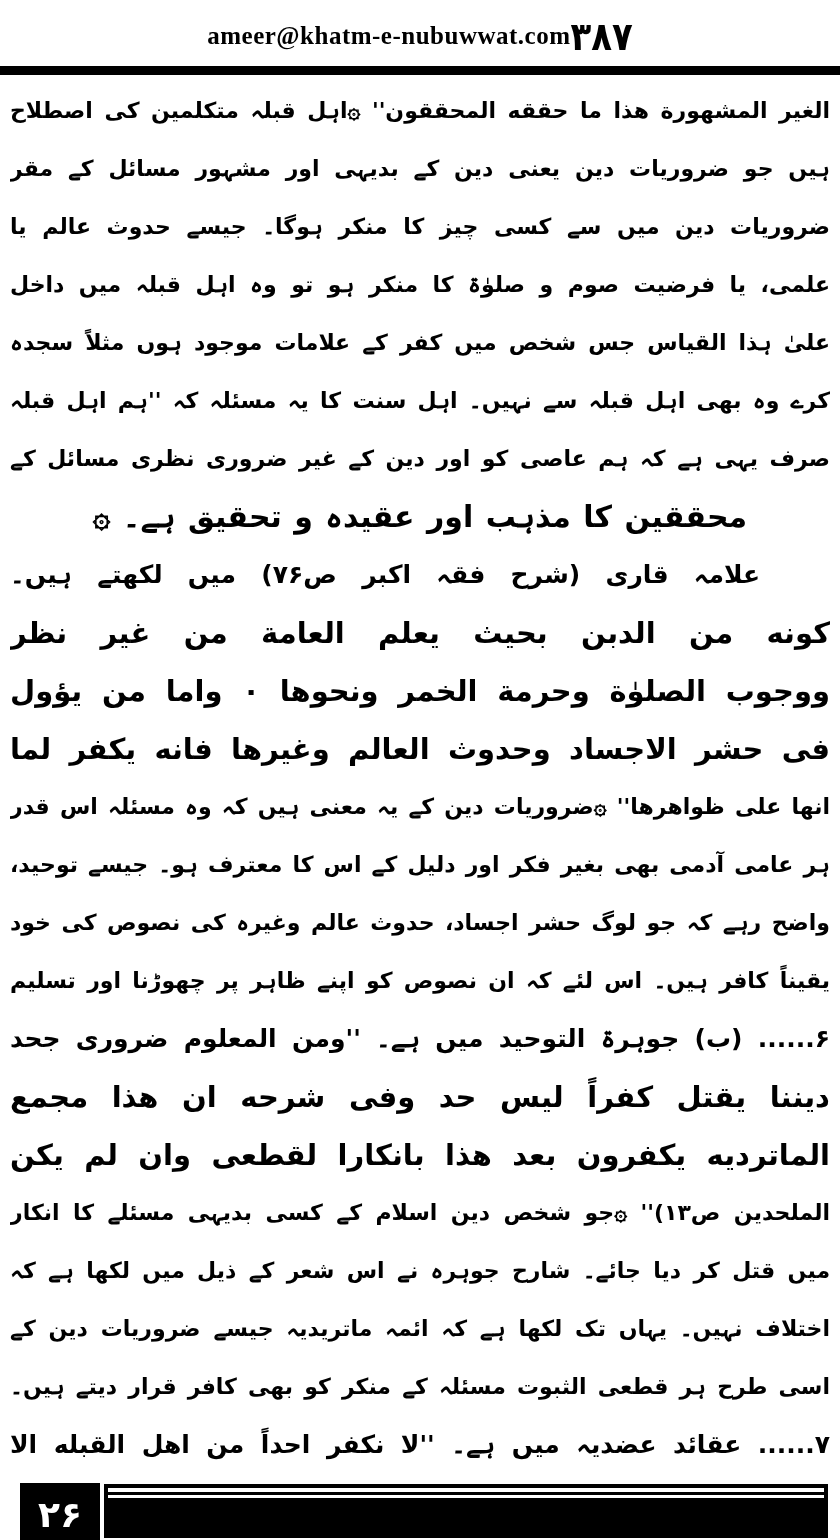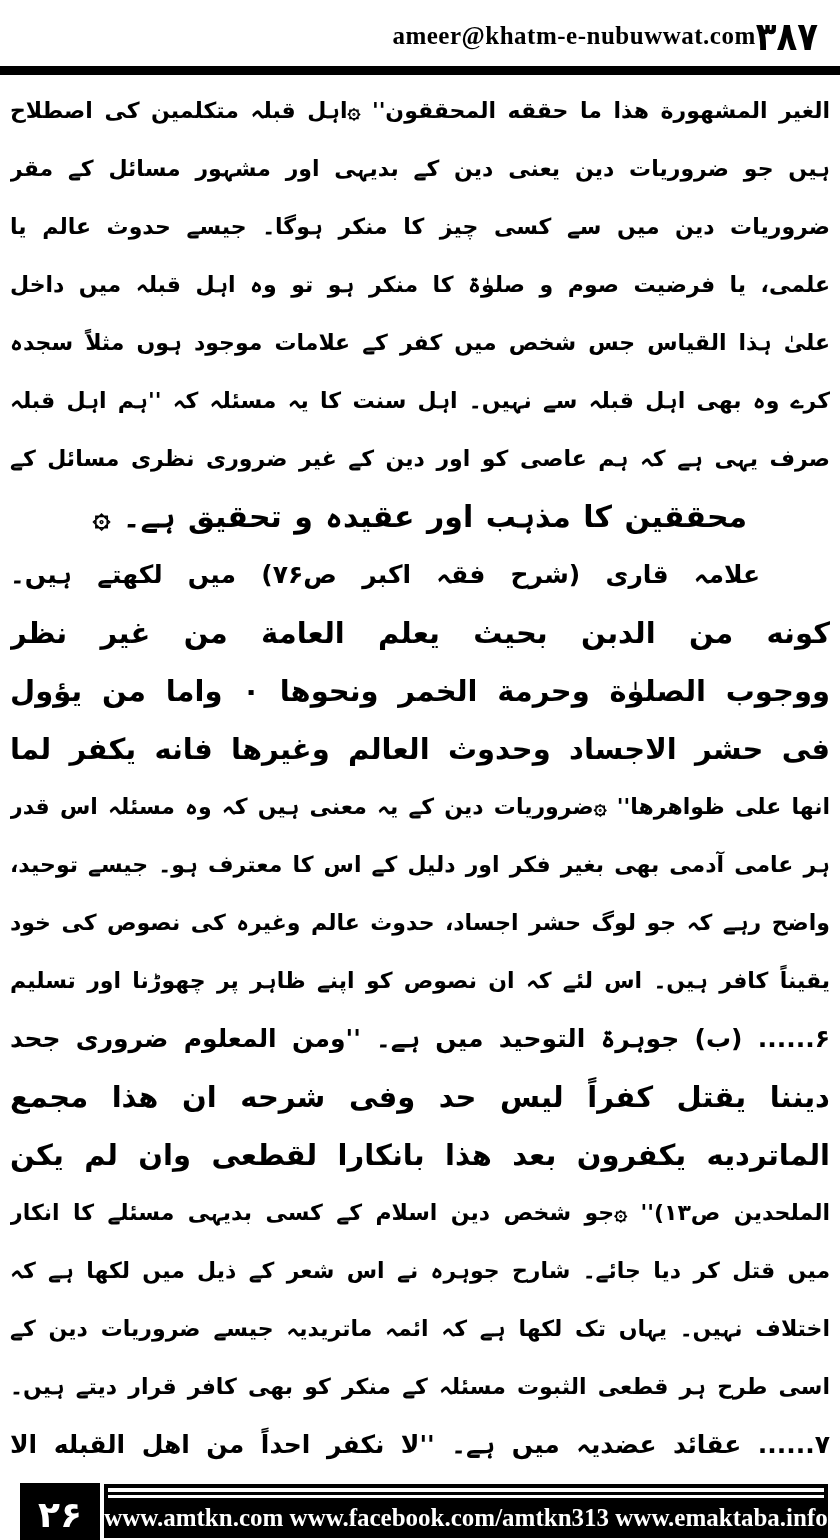--- a/index.html
+++ b/index.html
@@ -6,21 +6,21 @@
   .page{
     position:relative;
     width:840px;height:1540px;
     background:#ffffff;color:#000000;
     margin:0 auto;overflow:hidden;
     font-family:"DejaVu Sans",sans-serif;
   }
   
   .header{
     position:absolute;top:10px;left:0;right:0;height:52px;
-    display:flex;align-items:center;justify-content:flex-end;
+    display:flex;align-items:center;justify-content:center;
     padding:0 22px;box-sizing:border-box;
   }
   .header .email{
     font-family:"Liberation Serif",serif;
     font-weight:700;font-size:25px;letter-spacing:.5px;
   }
   .header .pagenum{
     font-weight:700;font-size:34px;
     transform:scaleY(1.15);
   }
@@ -104,16 +104,15 @@
     <div class="line">اختلاف نہیں۔ یہاں تک لکھا ہے کہ ائمہ ماتریدیہ جیسے ضروریات دین کے منکر کو کافر کہتے ہیں۔</div>
     <div class="line">اسی طرح ہر قطعی الثبوت مسئلہ کے منکر کو بھی کافر قرار دیتے ہیں۔ اگرچہ ضروری (بدیہی) نہ ہو۔ ۞</div>
     <div class="line mix">۷......      عقائد عضدیہ میں ہے۔ ''لا نكفر احداً من اهل القبله الا بما</div>
   </div>
 
   <div class="footer-badge">۲۶</div>
 
   <div class="footer-bar">
     <div class="rule-gap1"></div>
     <div class="rule-gap2"></div>
-    <div class="links">www.amtkn.com www.facebook.com/amtkn313 www.emaktaba.info</div>
   </div>
 
 </div>
 
 </body></html>

